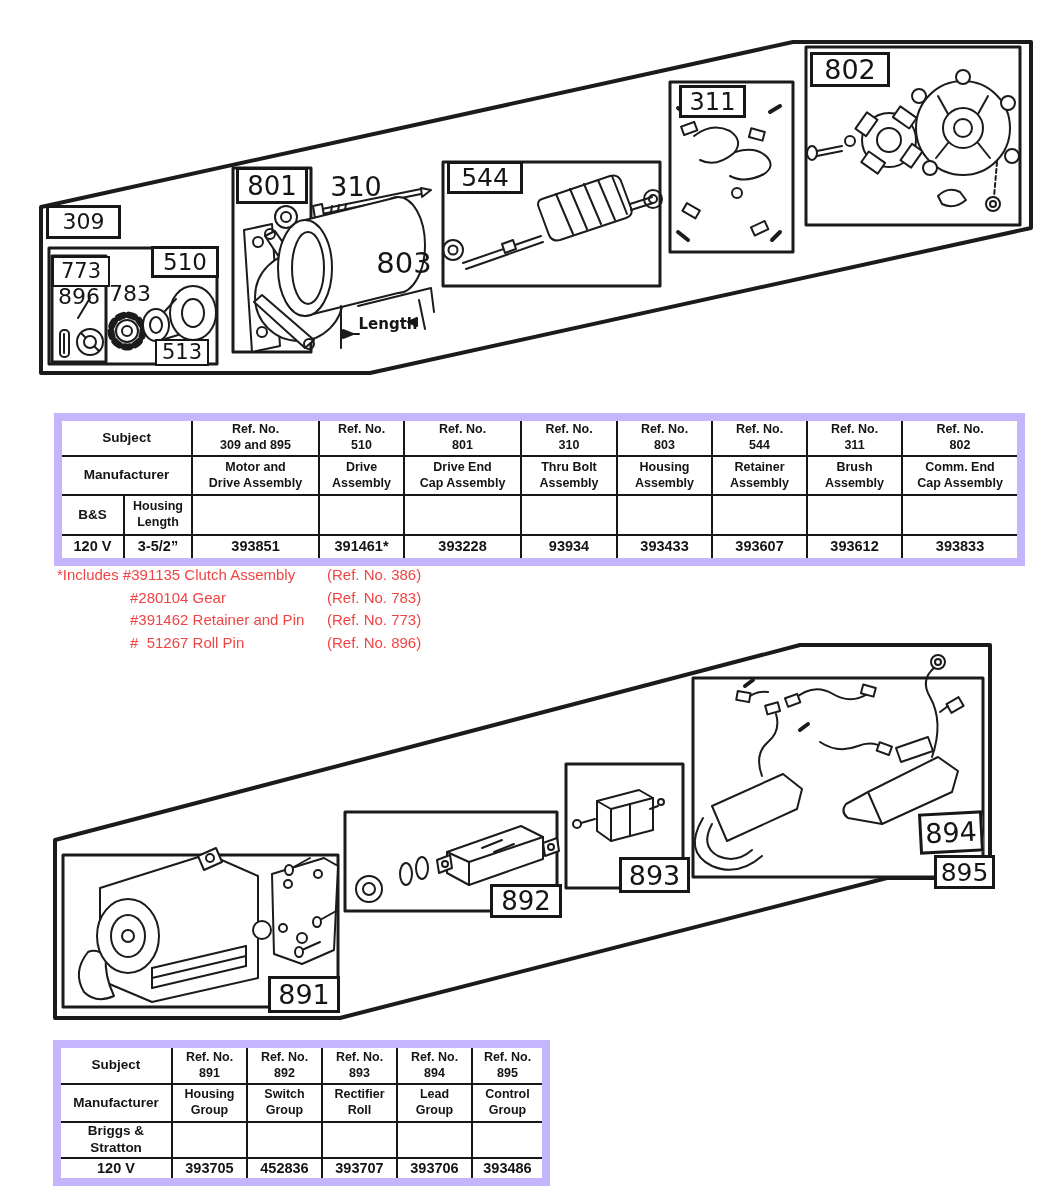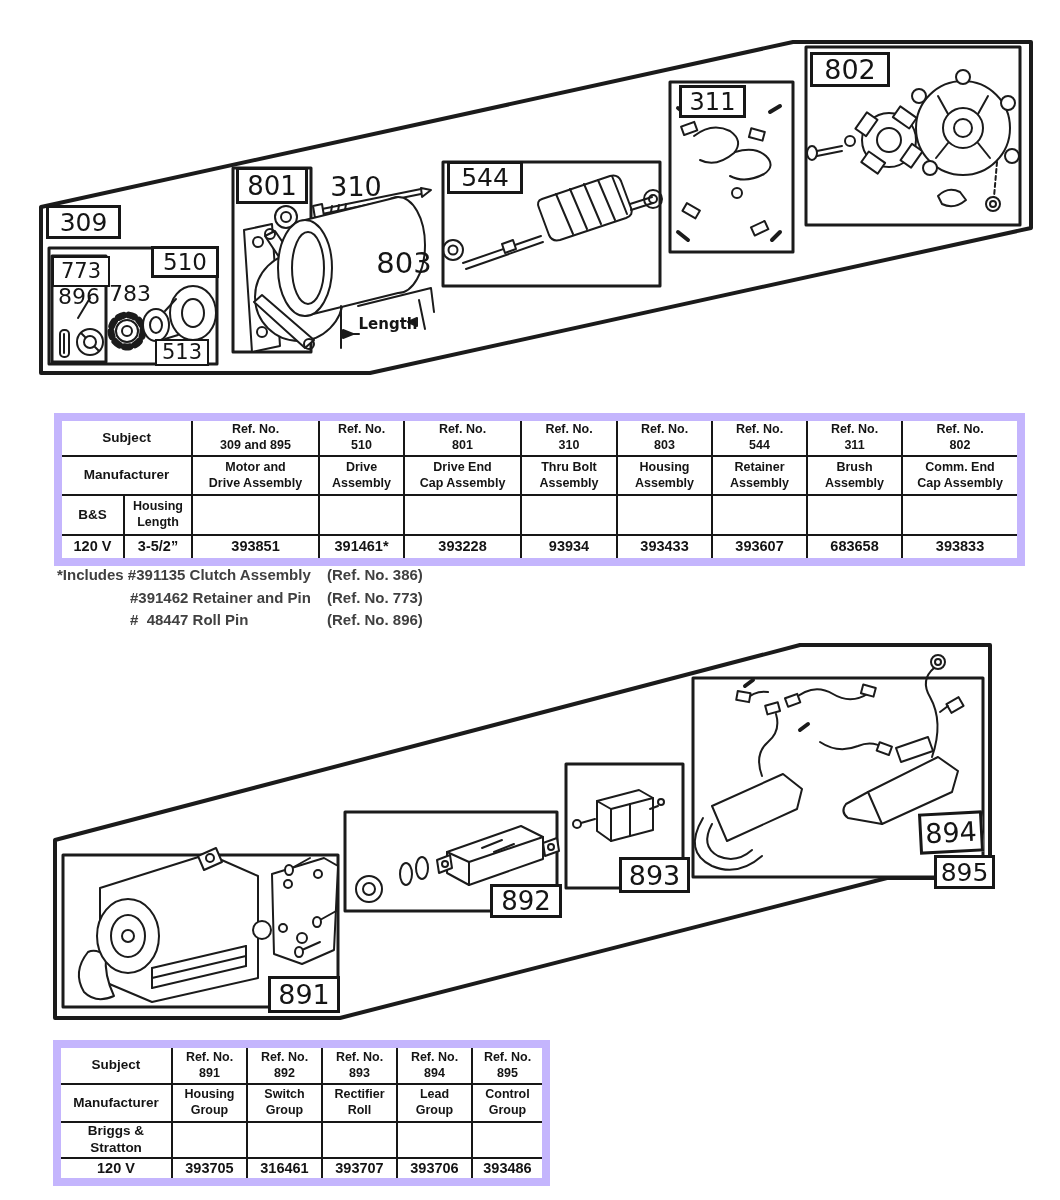--- a/index.html
+++ b/index.html
@@ -10,22 +10,22 @@
        font-family:"DejaVu Sans",sans-serif;color:#151515;line-height:1;}
   .boxed{border:3px solid #171717;background:#ffffff;}
   table.parts{position:absolute;border-collapse:collapse;table-layout:fixed;background:#fff;
               border:8px solid #c4b5fd;}
   table.parts td{border:2px solid #171717;text-align:center;vertical-align:middle;
                  font-weight:bold;padding:0 2px;overflow:hidden;}
   .pre{white-space:pre-line;border-radius:6px;}
   .fs12{font-size:12.5px;line-height:1.25;}
   .fs13{font-size:13.5px;line-height:1.25;}
   .fs14{font-size:14.5px;line-height:1.2;}
-  .footnotes{position:absolute;left:57px;top:566px;width:420px;font-weight:bold;
-             font-size:15px;color:#404040;}
+  .footnotes{position:absolute;left:57px;top:566px;width:420px;font-weight:normal;
+             font-size:15px;color:#ef4444;}
   .fline{position:relative;height:22.5px;}
   .fitem{position:absolute;left:0;top:0;white-space:pre;}
   .fline.indent .fitem{left:73px;}
   .fref{position:absolute;left:270px;top:0;white-space:pre;}
 </style>
 </head>
 <body>
 
 <div class="page">
 
@@ -260,21 +260,21 @@
         <path d="M820,742 Q838,754 858,746 Q872,740 884,748"></path>
         <rect x="878" y="744" width="13" height="9" transform="rotate(20 884 748)" fill="#fff"></rect>
         <rect x="948" y="700" width="14" height="10" transform="rotate(-30 955 705)" fill="#fff"></rect>
         <line x1="940" y1="712" x2="948" y2="706"></line>
         <line x1="745" y1="686" x2="753" y2="680" stroke-width="4"></line>
         <line x1="800" y1="730" x2="808" y2="724" stroke-width="4"></line>
       </g>
     </g>
   </svg>
 
-  <div class="lbl boxed" style="left:46px;top:205px;width:69px;height:28px;font-size:25px;">309</div>
+  <div class="lbl boxed" style="left:46px;top:205px;width:69px;height:28px;font-size:22px;">309</div>
   <div class="lbl boxed" style="left:52px;top:256px;width:54px;height:27px;font-size:21px;border-width:2px;">773</div>
   <div class="lbl" style="left:54px;top:285px;width:50px;height:24px;font-size:22px;">896</div>
   <div class="lbl" style="left:107px;top:282px;width:46px;height:24px;font-size:22px;">783</div>
   <div class="lbl boxed" style="left:151px;top:246px;width:62px;height:26px;font-size:23px;">510</div>
   <div class="lbl boxed" style="left:155px;top:339px;width:50px;height:23px;font-size:21px;border-width:2px;">513</div>
   <div class="lbl boxed" style="left:236px;top:167px;width:66px;height:31px;font-size:26px;">801</div>
   <div class="lbl" style="left:330px;top:171px;width:52px;height:30px;font-size:27px;">310</div>
   <div class="lbl" style="left:376px;top:247px;width:56px;height:32px;font-size:29px;">803</div>
   <div class="lbl" style="left:358px;top:314px;width:60px;height:20px;font-size:15px;font-weight:bold;">Length</div>
   <div class="lbl boxed" style="left:447px;top:161px;width:70px;height:27px;font-size:25px;">544</div>
@@ -354,37 +354,41 @@
     </tr>
     <tr style="height:27px;">
       <td class="fs14">120 V</td>
       <td class="fs14">3-5/2”</td>
       <td class="fs14">393851</td>
       <td class="fs14">391461*</td>
       <td class="fs14">393228</td>
       <td class="fs14">93934</td>
       <td class="fs14">393433</td>
       <td class="fs14">393607</td>
-      <td class="fs14">683658</td>
+      <td class="fs14">393612</td>
       <td class="fs14">393833</td>
     </tr>
   </tbody>
     </table>
 
   <div class="footnotes">
     <div class="fline">
       <span class="fitem">*Includes #391135 Clutch Assembly</span>
       <span class="fref">(Ref. No. 386)</span>
     </div>
     <div class="fline indent">
+      <span class="fitem">#280104 Gear</span>
+      <span class="fref">(Ref. No. 783)</span>
+    </div>
+    <div class="fline indent">
       <span class="fitem">#391462 Retainer and Pin</span>
       <span class="fref">(Ref. No. 773)</span>
     </div>
     <div class="fline indent">
-      <span class="fitem">#  48447 Roll Pin</span>
+      <span class="fitem">#  51267 Roll Pin</span>
       <span class="fref">(Ref. No. 896)</span>
     </div>
   </div>
 
   <table class="parts" style="left:53px;top:1040px;width:489px;">
     <colgroup>
       <col style="width:115px">
         <col style="width:75px">
         <col style="width:75px">
       <col style="width:75px">
@@ -422,21 +426,21 @@
       <td class="fs13">Briggs &amp; Stratton</td>
       <td></td>
       <td></td>
       <td></td>
       <td></td>
       <td></td>
     </tr>
     <tr style="height:24px;">
       <td class="fs14">120 V</td>
       <td class="fs14">393705</td>
-      <td class="fs14">316461</td>
+      <td class="fs14">452836</td>
       <td class="fs14">393707</td>
       <td class="fs14">393706</td>
       <td class="fs14">393486</td>
     </tr>
   </tbody>
     </table>
 
 </div>
 
 </body></html>

